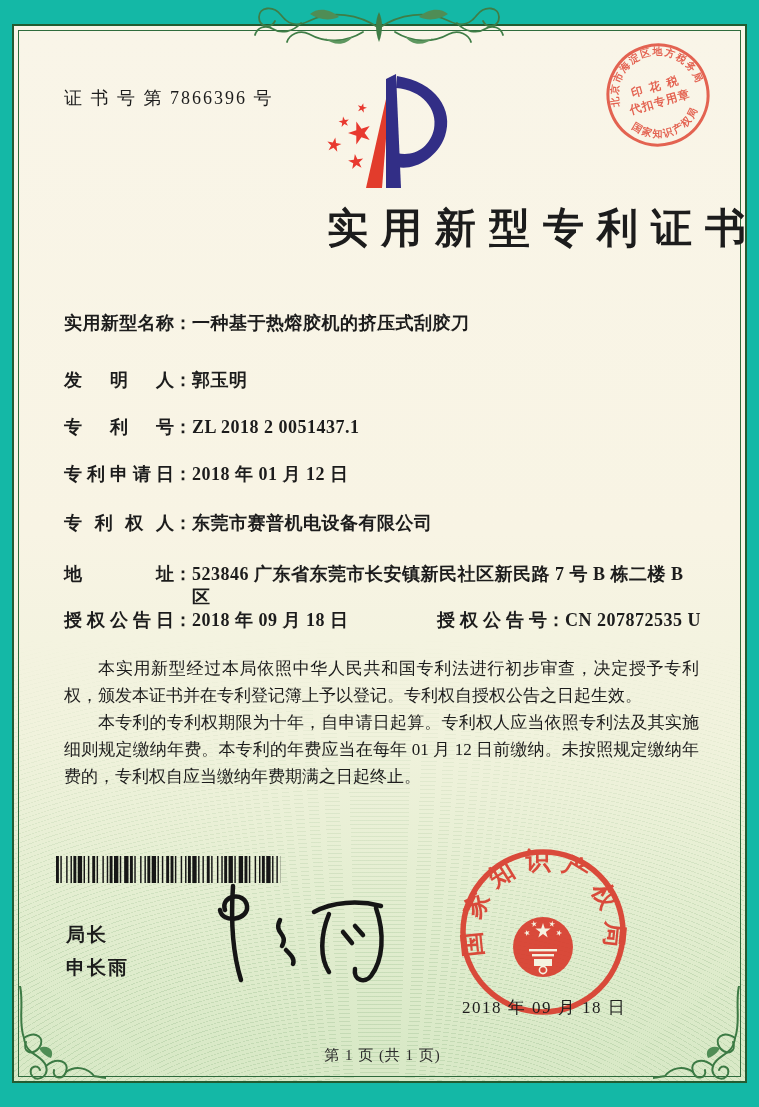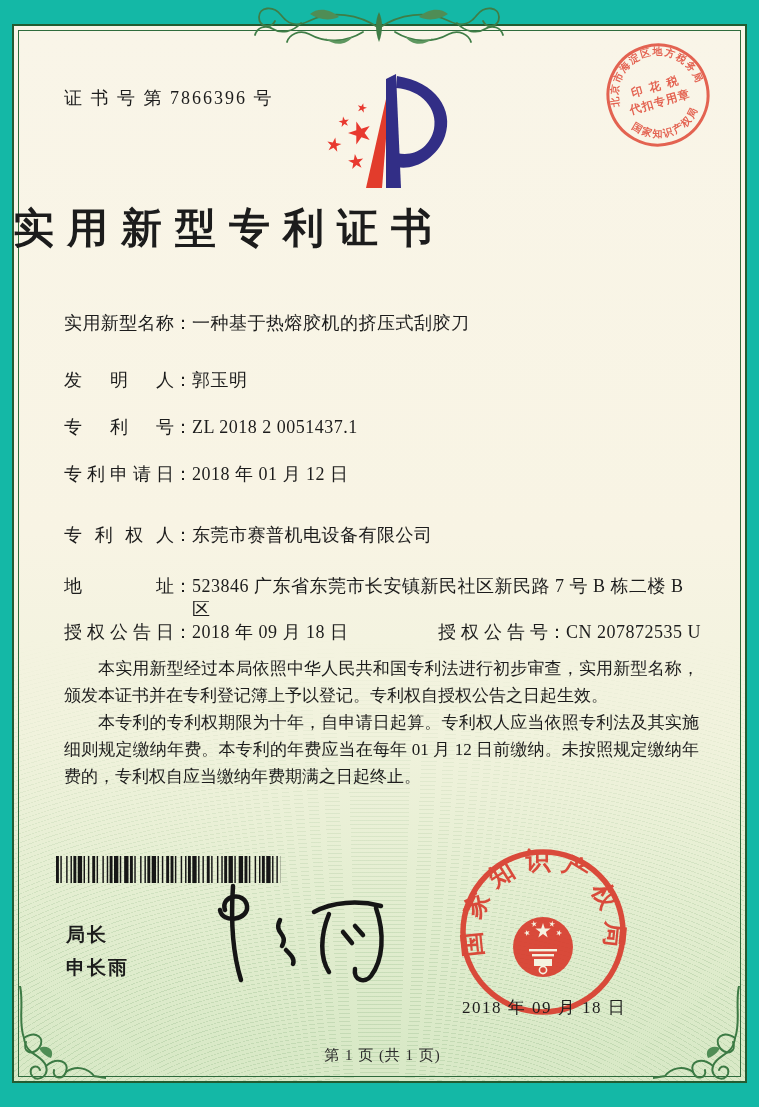--- a/index.html
+++ b/index.html
@@ -18,30 +18,30 @@
       border:2.5px solid #235c31;pointer-events:none;}
   .frame-inner{position:absolute;left:18px;right:18px;top:30px;bottom:30px;
       border:1px solid #2e6b3c;pointer-events:none;}
   .ornament-top{position:absolute;left:219px;top:2px;}
   .corner{position:absolute;}
   .corner.bl{left:14px;top:986px;}
   .corner.br{left:653px;top:986px;transform:scaleX(-1);}
   .cert-no{position:absolute;left:64px;top:86px;font-size:18px;letter-spacing:2px;}
   .logo{position:absolute;left:296px;top:60px;}
   .tax-stamp{position:absolute;left:583px;top:20px;transform:rotate(-16deg);opacity:.85;}
-  .title{position:absolute;left:0;right:0;top:201px;text-align:left;
+  .title{position:absolute;left:0;right:0;top:201px;text-align:right;
       font-size:41px;font-weight:700;letter-spacing:13px;text-indent:13px;}
-  .fields{position:absolute;left:64px;right:58px;top:312px;font-size:18px;line-height:23px;}
+  .fields{position:absolute;left:64px;right:58px;top:312px;font-size:18px;line-height:23px;font-weight:bold;}
   .field-row{margin:0;}
   .lbl{display:inline-block;width:110px;text-align:justify;text-align-last:justify;vertical-align:top;}
   .colon{vertical-align:top;}
   .val{display:inline-block;vertical-align:top;letter-spacing:.5px;}
   .val.wrap{width:505px;}
   .mb1{margin-bottom:34px;}.mb2{margin-bottom:24px;}.mb3{margin-bottom:24px;}
-  .mb4{margin-bottom:38px;}.mb5{margin-bottom:28px;}.mb6{}
+  .mb4{margin-bottom:26px;}.mb5{margin-bottom:28px;}.mb6{}
   .dual{display:flex;justify-content:space-between;}
   .body-text{position:absolute;left:64px;right:60px;top:655px;}
   .body-text p{margin:0;font-size:17px;line-height:27px;text-indent:2em;text-align:justify;}
   .barcode{position:absolute;left:56px;top:856px;}
   .director-title{position:absolute;left:66px;top:922px;font-size:19px;font-weight:600;
       font-family:"Liberation Sans","DejaVu Sans",sans-serif;letter-spacing:2px;text-align:center;}
   .director-name{position:absolute;left:66px;top:955px;font-size:19px;font-weight:600;
       font-family:"Liberation Sans","DejaVu Sans",sans-serif;letter-spacing:2px;}
   .signature{position:absolute;left:180px;top:876px;}
   .office-seal{position:absolute;left:447px;top:836px;opacity:.9;}
@@ -156,21 +156,21 @@
       <span class="group">
         <span class="lbl">授权公告日</span><span class="colon">：</span><span class="val">2018 年 09 月 18 日</span>
       </span>
       <span class="group">
         <span class="lbl">授权公告号</span><span class="colon">：</span><span class="val">CN 207872535 U</span>
       </span>
     </div>
   </div>
 
   <div class="body-text">
-    <p>本实用新型经过本局依照中华人民共和国专利法进行初步审查，实用新型名称，颁发本证书并在专利登记簿上予以登记。专利权自授权公告之日起生效。</p>
+    <p>本实用新型经过本局依照中华人民共和国专利法进行初步审查，决定授予专利权，颁发本证书并在专利登记簿上予以登记。专利权自授权公告之日起生效。</p>
     <p>本专利的专利权期限为十年，自申请日起算。专利权人应当依照专利法及其实施细则规定缴纳年费。本专利的年费应当在每年 01 月 12 日前缴纳。未按照规定缴纳年费的，专利权自应当缴纳年费期满之日起终止。</p>
   </div>
 
   <svg class="barcode" id="barcode" width="228" height="27" viewBox="0 0 228 27">
       <rect x="0.00" y="0" width="2.90" height="27" fill="#161616"></rect>
       <rect x="4.35" y="0" width="1.45" height="27" fill="#161616"></rect>
       <rect x="10.15" y="0" width="1.45" height="27" fill="#161616"></rect>
       <rect x="14.50" y="0" width="1.45" height="27" fill="#161616"></rect>
       <rect x="17.40" y="0" width="2.90" height="27" fill="#161616"></rect>
       <rect x="21.75" y="0" width="4.35" height="27" fill="#161616"></rect>

